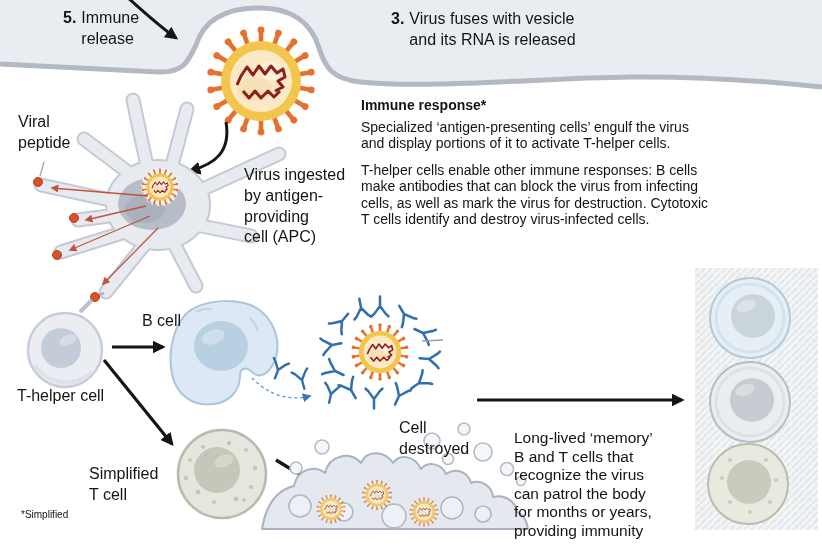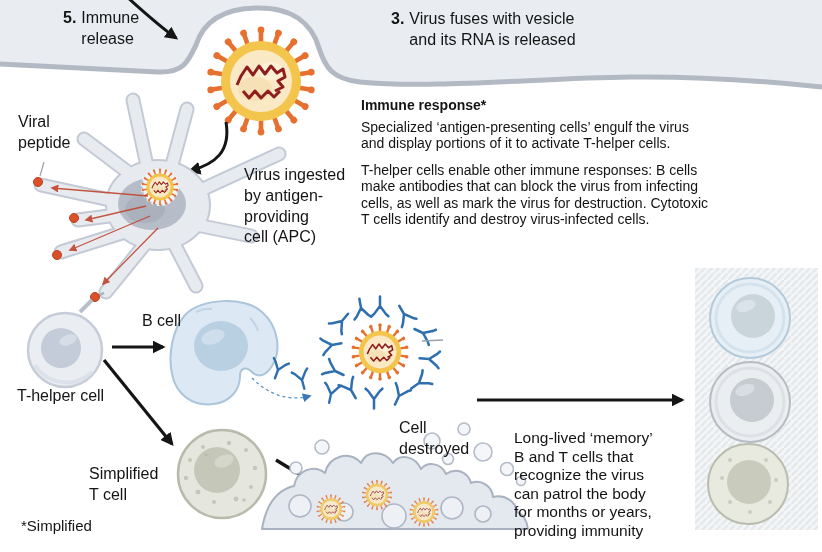--- a/index.html
+++ b/index.html
@@ -5,21 +5,21 @@
   html,body{margin:0;padding:0;background:#ffffff;}
   #figure{position:relative;width:822px;height:552px;background:#ffffff;overflow:hidden;
           font-family:"Liberation Sans","DejaVu Sans",sans-serif;color:#141414;}
   #art{position:absolute;left:0;top:0;}
   .txt{position:absolute;white-space:pre-line;line-height:1.3;font-size:16px;}
   .step{position:absolute;display:flex;gap:5px;font-size:16px;line-height:1.32;}
   .step .num{font-weight:bold;}
   .immune{position:absolute;left:361px;top:97px;width:452px;}
   .immune h3{margin:0 0 6px 0;font-size:14px;font-weight:bold;}
   .immune p{margin:4px 0 10px 0;font-size:14px;line-height:1.17;white-space:pre-line;}
-  .foot{font-size:15px;margin-top:8px;}
+  .foot{font-size:10px;}
   .memory{font-size:15.5px;line-height:1.2;}
 </style>
 </head>
 <body>
 
 <div id="figure">
 
 <svg id="art" width="822" height="552" viewBox="0 0 822 552">
   <defs>
     <marker id="mBlack" viewBox="0 0 10 10" refX="8" refY="5" markerWidth="13" markerHeight="13" markerUnits="userSpaceOnUse" orient="auto">

